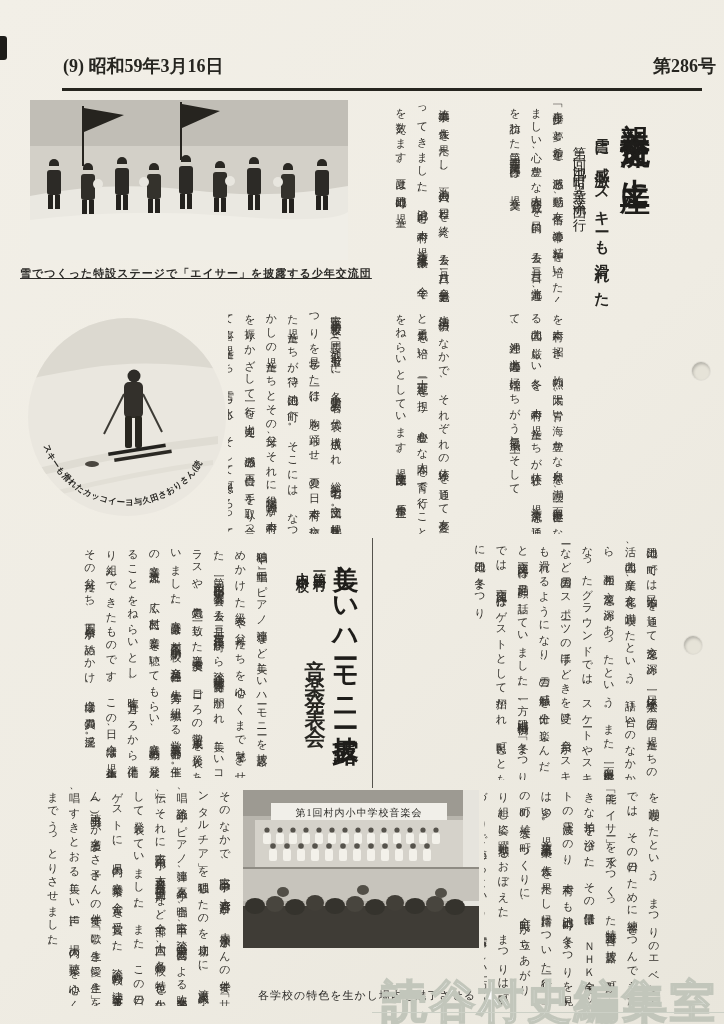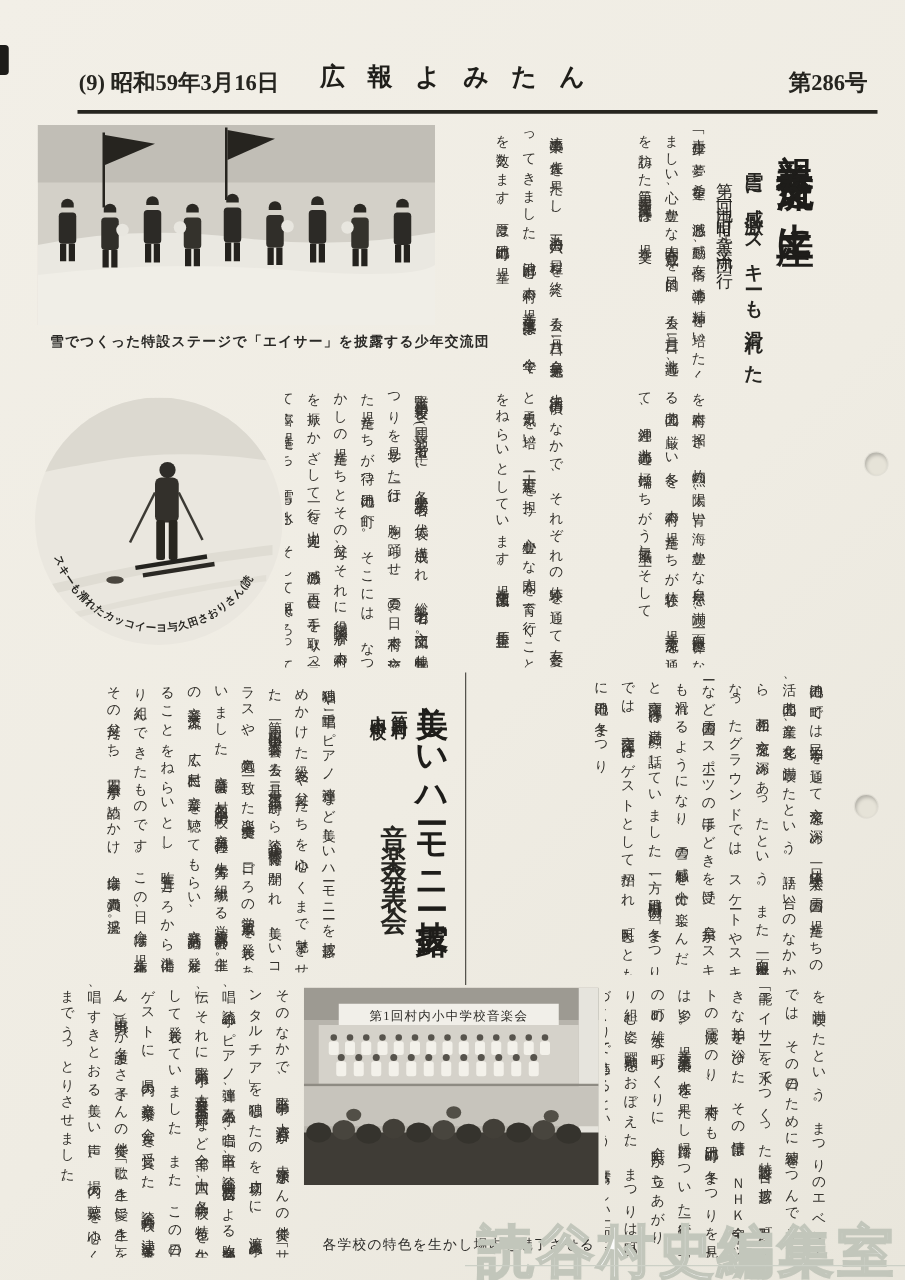--- a/index.html
+++ b/index.html
@@ -52,22 +52,21 @@
 </head>
 <body>
 
 <div class="page">
 
   <div class="scan-artifact"></div>
   <div class="hole" style="left:692px;top:362px;"></div>
   <div class="hole" style="left:684px;top:636px;"></div>
 
   <div class="hdr-text" style="left:63px;">(9) 昭和59年3月16日</div>
-  <div class="masthead">広報よみたん</div>
-  <div class="hdr-text" style="right:30px;text-align:right;">第286号</div>
+  <div class="hdr-text" style="right:8px;text-align:right;">第286号</div>
   <div class="hdr-rule"></div>
 
   <div>
 
     <div class="headline-main" style="left:614px;top:100px;">親善交流を土産に</div>
     <div class="subhead" style="left:592px;top:126px;font-size:15px;letter-spacing:6px;">雪に感激 スキーも滑れた</div>
     <div class="subhead" style="left:570px;top:136px;font-size:13.5px;letter-spacing:6px;font-weight:normal;">第二回池田町児童交流団一行</div>
 
     <div class="body-block" style="left:458px;top:100px;width:110px;height:202px;">「青少年に夢と希望を、感激と感動、友情と連帯の精神を培いたくましい心、豊かな人間育成」ーを目的に、去る二月三日、北海道、池田町を訪ねた第二回児童交流団一行は、児童交</div>
     <div class="body-block" style="left:350px;top:100px;width:104px;height:202px;">流事業の大任を果たし、五泊六日の日程を終え、去る二月八日、全員元気で帰ってきました。池田町と本村の児童交流事業は、今年で二回目を数えます。夏は池田町の児童</div>
@@ -153,21 +152,21 @@
           <g transform="translate(292,66)">
               <circle r="5" fill="#d6d3ca"></circle>
               <path d="M-5,-2 A5 5 0 0 1 5,-2 L5,0 L-5,0 Z" fill="#2a2823"></path>
               <rect x="-7" y="4" width="14" height="26" rx="3" fill="#2c2a26"></rect>
               <rect x="-6" y="30" width="5" height="14" fill="#24221e"></rect>
               <rect x="1" y="30" width="5" height="14" fill="#24221e"></rect>
             </g>
         </g>
       </svg>
     </div>
-    <div class="caption-h" style="left:40px;top:266px;">雪でつくった特設ステージで「エイサー」を披露する少年交流団</div>
+    <div class="caption-h" style="left:20px;top:266px;text-decoration:underline;">雪でつくった特設ステージで「エイサー」を披露する少年交流団</div>
 
     <div class="photo" style="left:28px;top:318px;width:198px;height:198px;">
       <svg width="198" height="198" viewBox="0 0 198 198">
         <defs>
           <clipPath id="circClip">
               <circle cx="99" cy="99" r="99"></circle>
             </clipPath>
           <path id="capArc" d="M 15.8 127.7 A 88 88 0 0 0 176 141.7" fill="none"></path>
         </defs>
         <g clip-path="url(#circClip)">

